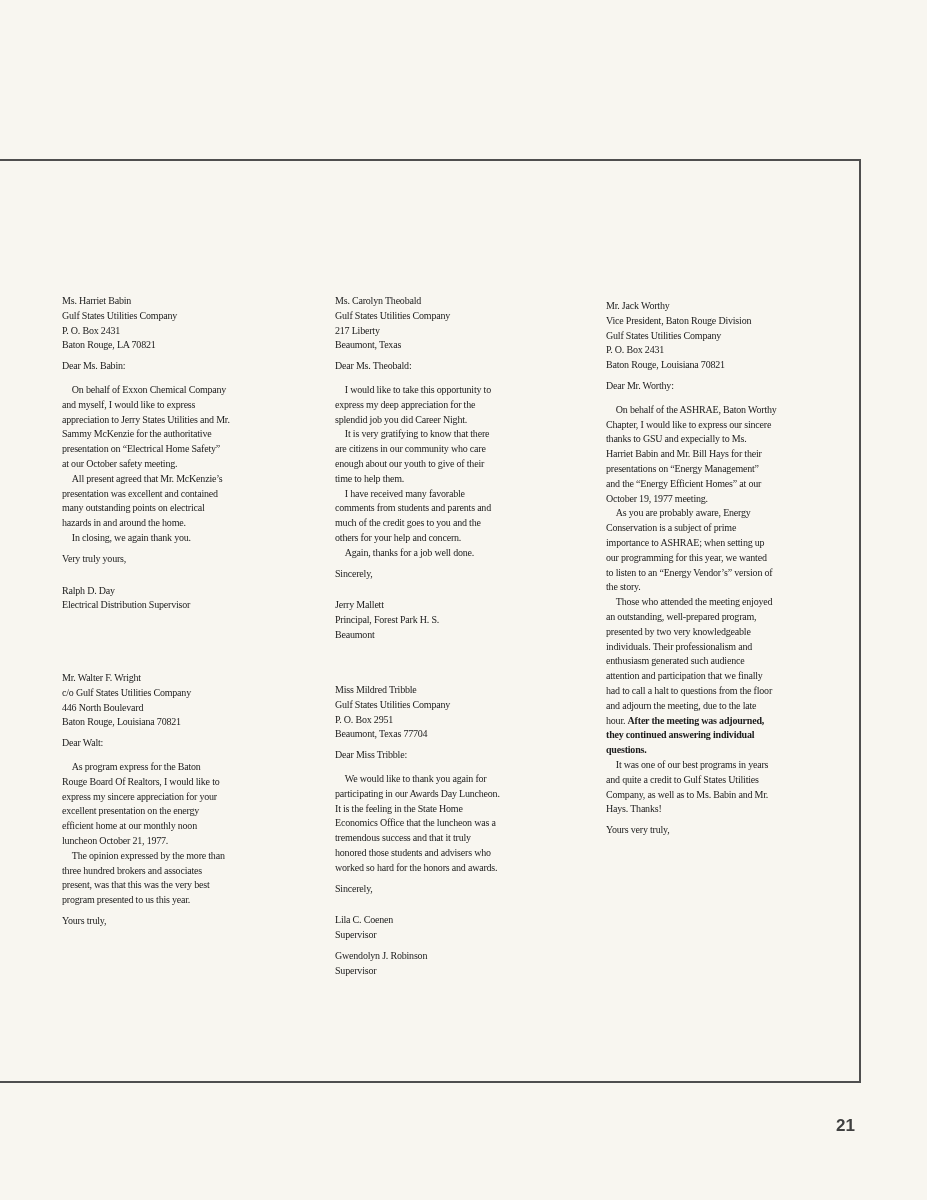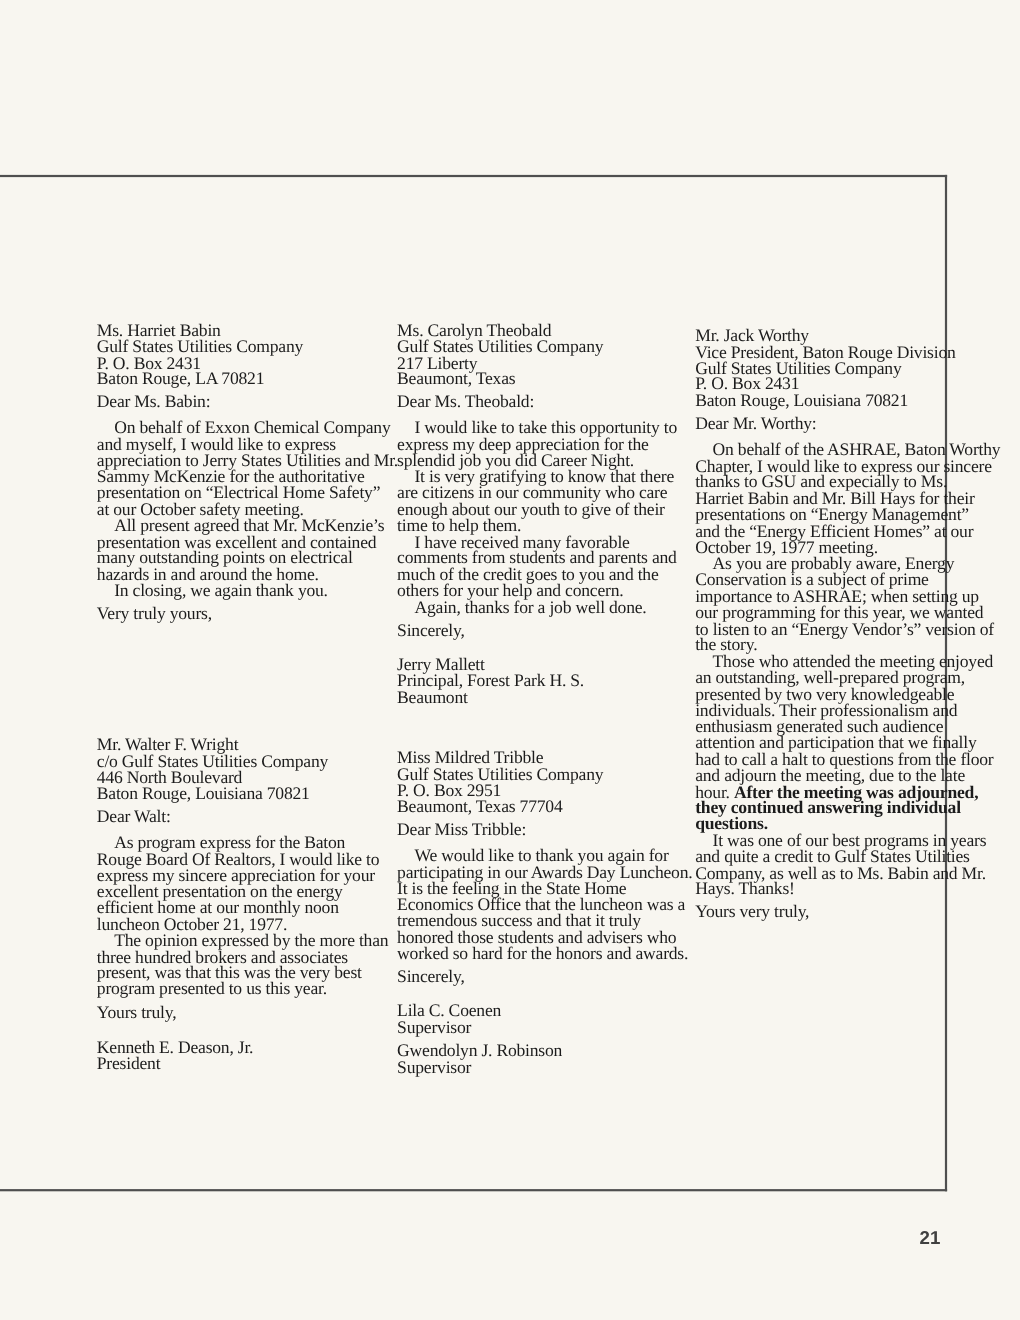--- a/index.html
+++ b/index.html
@@ -18,24 +18,23 @@
     overflow: hidden;
   }
   
   .border-line { position: absolute; background: #4f4f4f; }
   .border-top    { left: 0;     top: 159px;  width: 861px; height: 2px; }
   .border-right  { left: 859px; top: 159px;  width: 2px;   height: 924px; }
   .border-bottom { left: 0;     top: 1081px; width: 861px; height: 2px; }
 
   .letter {
     position: absolute;
-    font-size: 16px;
+    font-size: 10px;
     line-height: 14.8px;
     letter-spacing: -0.2px;
-    margin-left: 26px;
   }
   .letter-1 { left: 62px;  top: 294px; width: 258px; }
   .letter-2 { left: 62px;  top: 671px; width: 258px; }
   .letter-3 { left: 335px; top: 294px; width: 262px; }
   .letter-4 { left: 335px; top: 683px; width: 262px; }
   .letter-5 { left: 606px; top: 299px; width: 256px; }
 
   .addr-line, .salutation, .body-line, .closing, .sig-line { white-space: pre; }
   .address    { margin-bottom: 6px; }
   .salutation { margin-bottom: 9px; }
@@ -77,20 +76,26 @@
           <div class="body-line">Sammy McKenzie for the authoritative</div>
           <div class="body-line">presentation on “Electrical Home Safety”</div>
           <div class="body-line">at our October safety meeting.</div>
           <div class="body-line"> All present agreed that Mr. McKenzie’s</div>
           <div class="body-line">presentation was excellent and contained</div>
           <div class="body-line">many outstanding points on electrical</div>
           <div class="body-line">hazards in and around the home.</div>
           <div class="body-line"> In closing, we again thank you.</div>
         </div>
         <div class="closing">Very truly yours,</div>
+        <div class="sig-area">
+          <div class="sig-block">
+            <div class="sig-line">Ralph D. Day</div>
+            <div class="sig-line">Electrical Distribution Supervisor</div>
+          </div>
+        </div>
       </div>
       <div class="letter letter-2">
         <div class="address">
           <div class="addr-line">Mr. Walter F. Wright</div>
           <div class="addr-line">c/o Gulf States Utilities Company</div>
           <div class="addr-line">446 North Boulevard</div>
           <div class="addr-line">Baton Rouge, Louisiana 70821</div>
         </div>
         <div class="salutation">Dear Walt:</div>
         <div class="body-block">
@@ -99,26 +104,20 @@
           <div class="body-line">express my sincere appreciation for your</div>
           <div class="body-line">excellent presentation on the energy</div>
           <div class="body-line">efficient home at our monthly noon</div>
           <div class="body-line">luncheon October 21, 1977.</div>
           <div class="body-line"> The opinion expressed by the more than</div>
           <div class="body-line">three hundred brokers and associates</div>
           <div class="body-line">present, was that this was the very best</div>
           <div class="body-line">program presented to us this year.</div>
         </div>
         <div class="closing">Yours truly,</div>
-        <div class="sig-area">
-          <div class="sig-block">
-            <div class="sig-line">Kenneth E. Deason, Jr.</div>
-            <div class="sig-line">President</div>
-          </div>
-        </div>
       </div>
       <div class="letter letter-3">
         <div class="address">
           <div class="addr-line">Ms. Carolyn Theobald</div>
           <div class="addr-line">Gulf States Utilities Company</div>
           <div class="addr-line">217 Liberty</div>
           <div class="addr-line">Beaumont, Texas</div>
         </div>
         <div class="salutation">Dear Ms. Theobald:</div>
         <div class="body-block">

